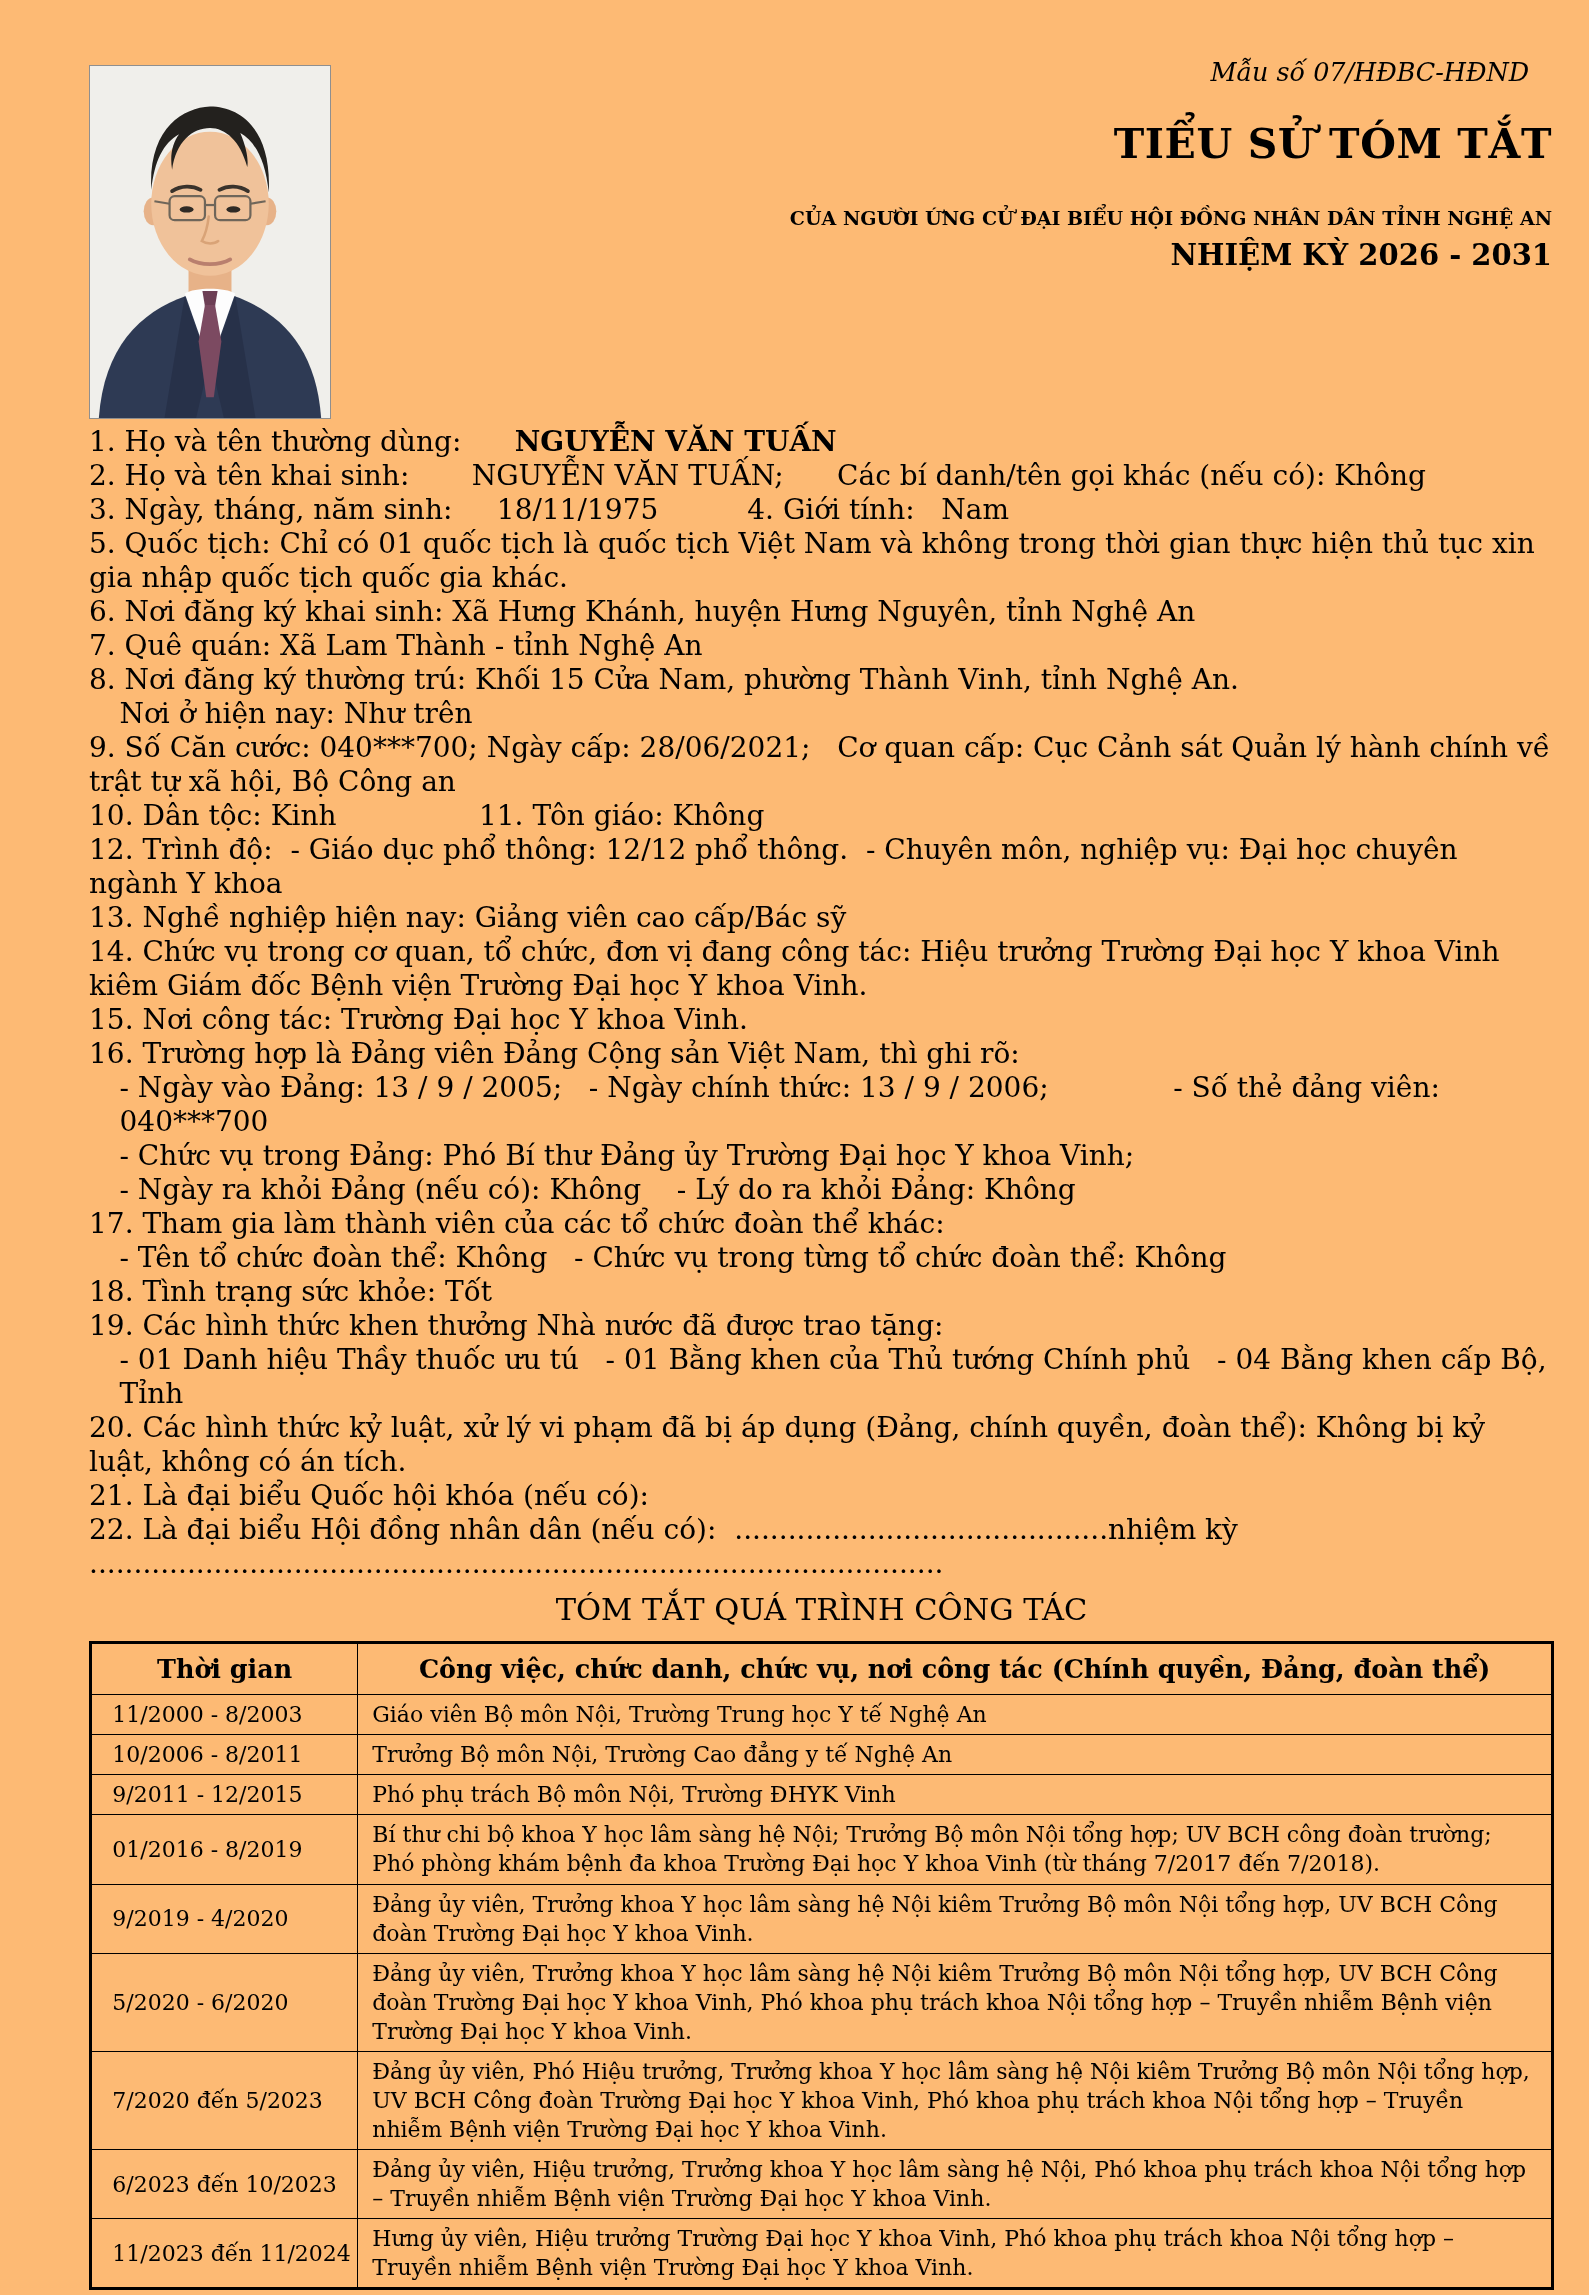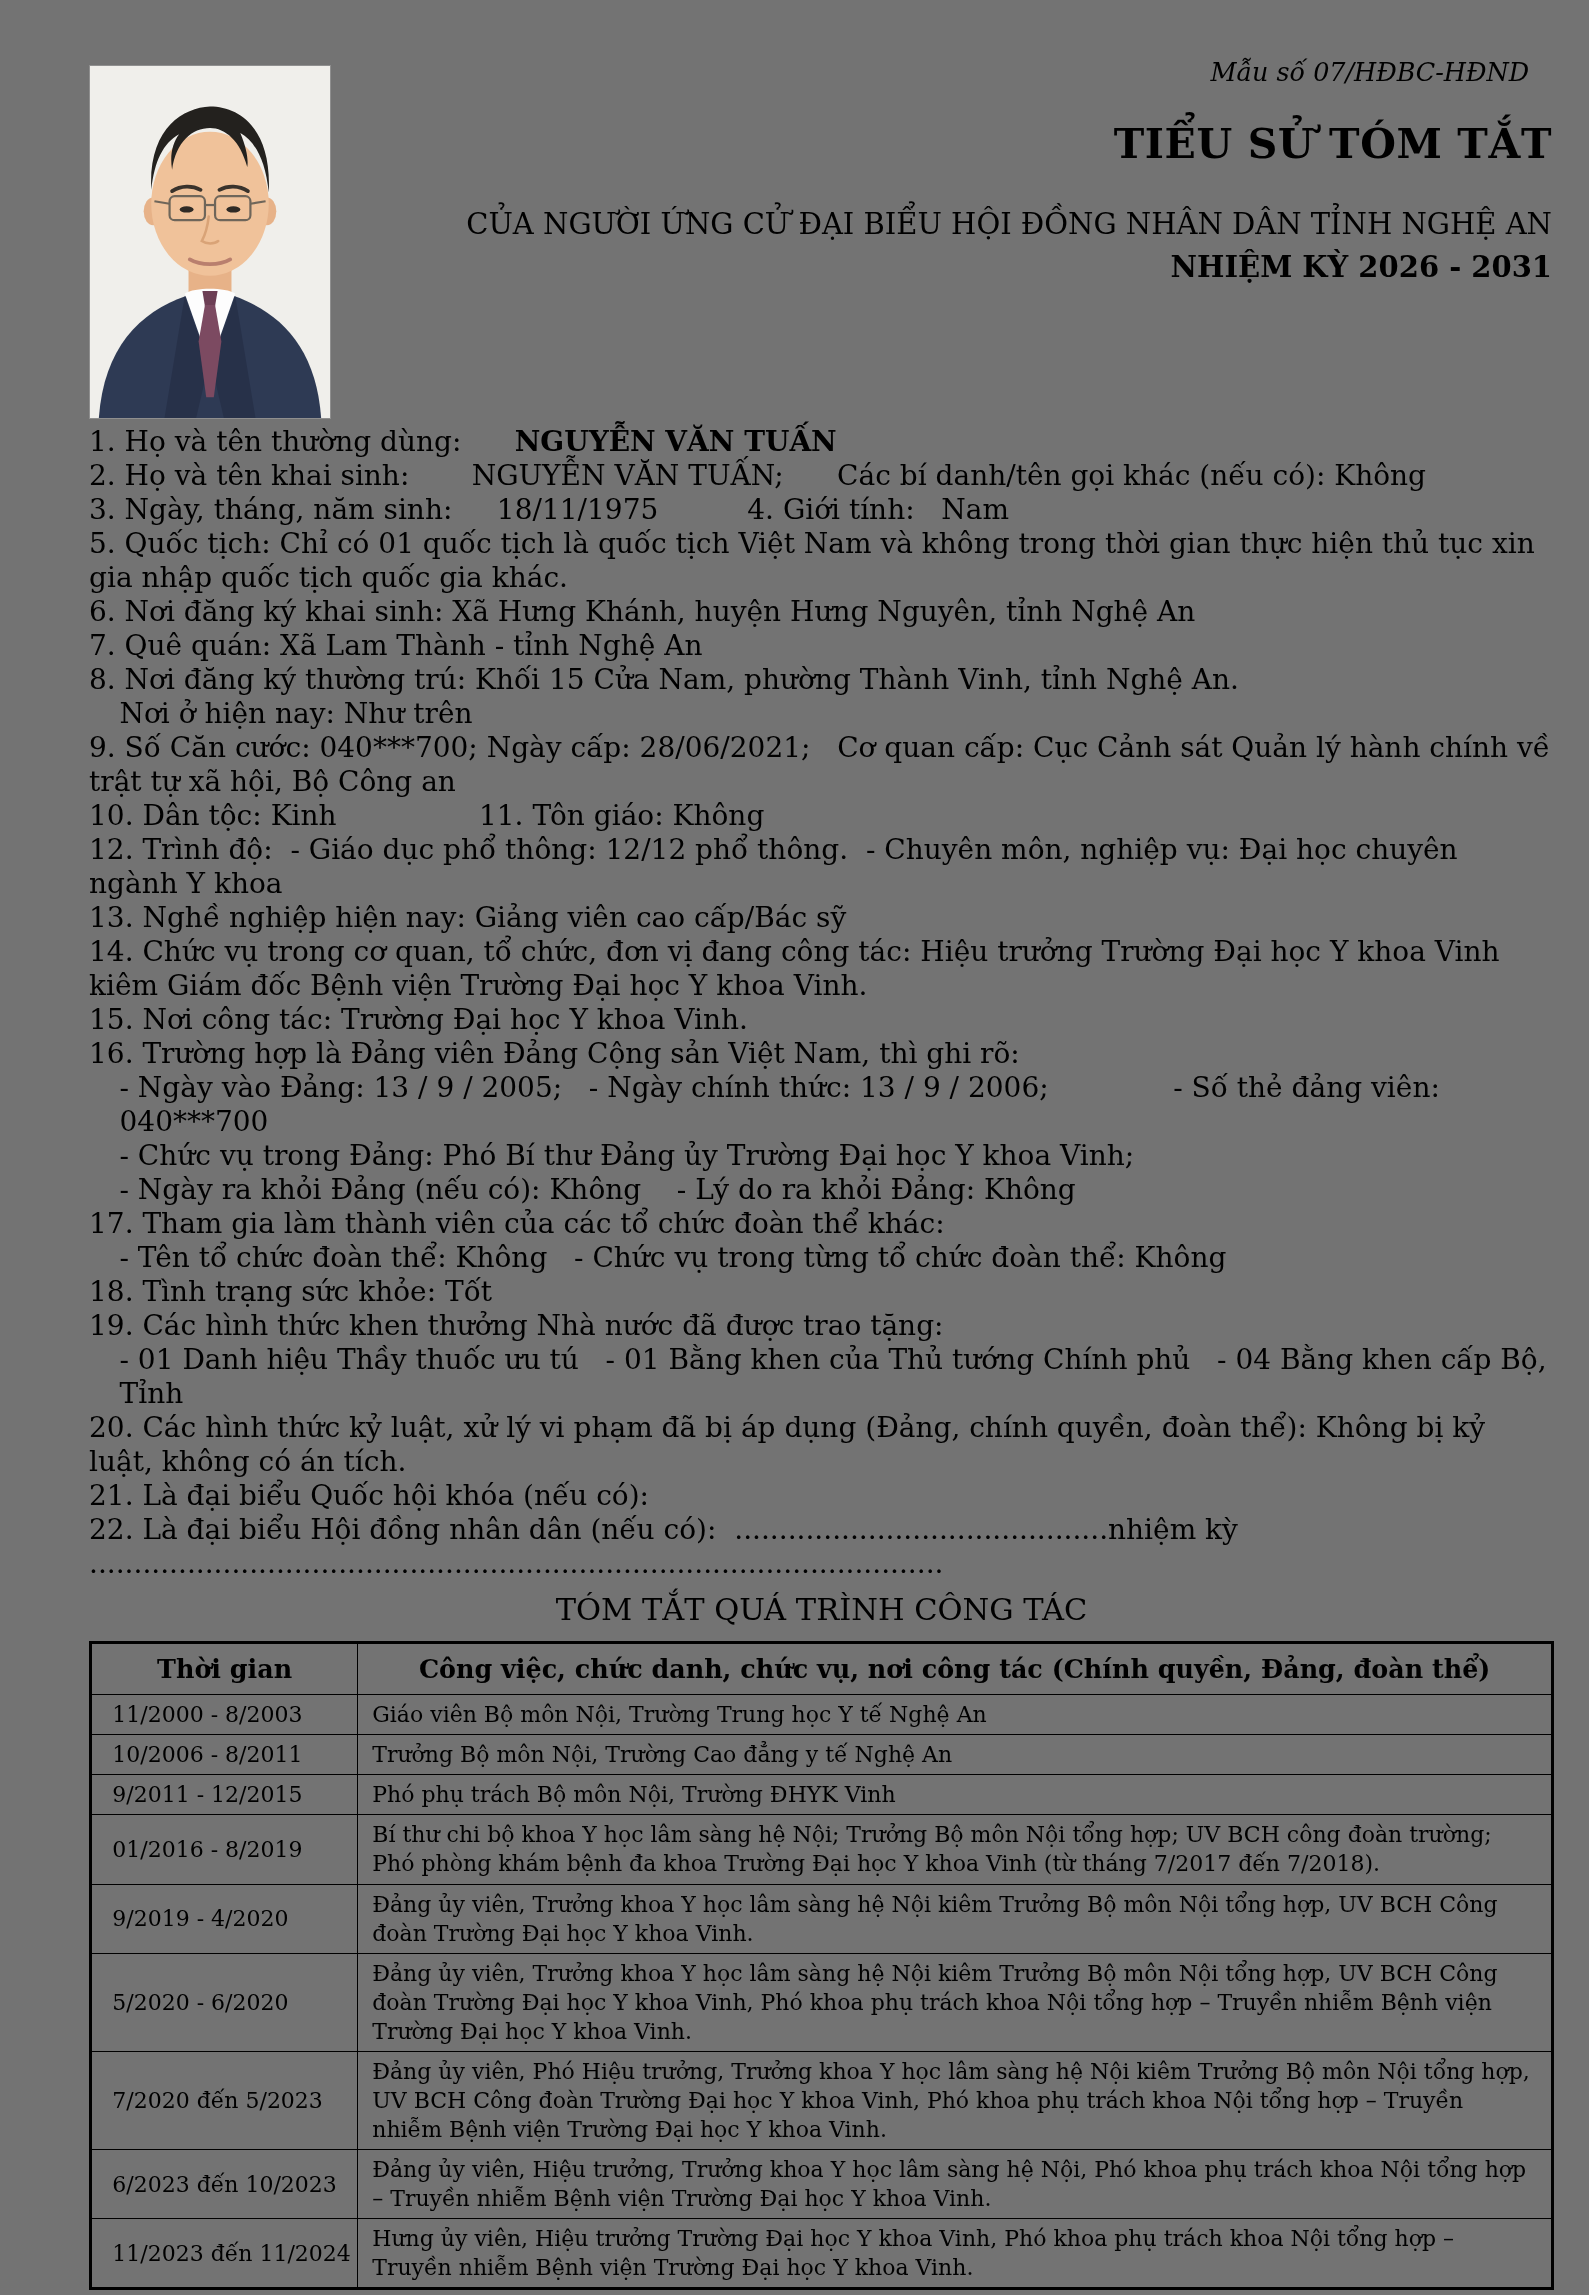--- a/index.html
+++ b/index.html
@@ -1,41 +1,41 @@
 <!DOCTYPE html>
 <html lang="vi" style="font-size:10.2px"><head>
 <meta charset="utf-8">
 <style>
   html,body{margin:0;padding:0;}
   .page{
     position:relative;
     width:1589px;
     height:2295px;
-    background:#737373;
+    background:#fdba74;
     overflow:hidden;
     font-family:"DejaVu Serif","Liberation Serif",serif;
     color:#000;
   }
   .form-code{
     position:absolute; top:57px; right:60px;
     font-style:italic; font-size:25.4px; white-space:pre;
   }
   .photo-frame{
     position:absolute; top:65px; left:89px;
     width:242px; height:354px;
     border:1.3px solid #8f8f8f; box-sizing:border-box;
     background:#f3f2ef;
   }
   .photo-frame svg{display:block;width:100%;height:100%;}
   .head-block{
     position:absolute; top:120px; left:331px; width:1221px;
     text-align:right;
   }
   .doc-title{font-size:41px; font-weight:bold; letter-spacing:0.6px; margin:0 0 39px 0;}
-  .doc-sub1{font-size:29px; font-weight:normal; margin:11px 0 9px 0;}
+  .doc-sub1{font-size:19px; font-weight:bold; margin:11px 0 9px 0;}
   .doc-sub2{font-size:29px; font-weight:bold; margin:0;}
   .content{
     position:absolute; top:425px; left:89px; width:1465px;
   }
   .ln{
     font-size:28px; line-height:34px;
     white-space:pre-wrap;
   }
   .ind1{padding-left:30.5px;}
   .ind2{padding-left:159px;}

